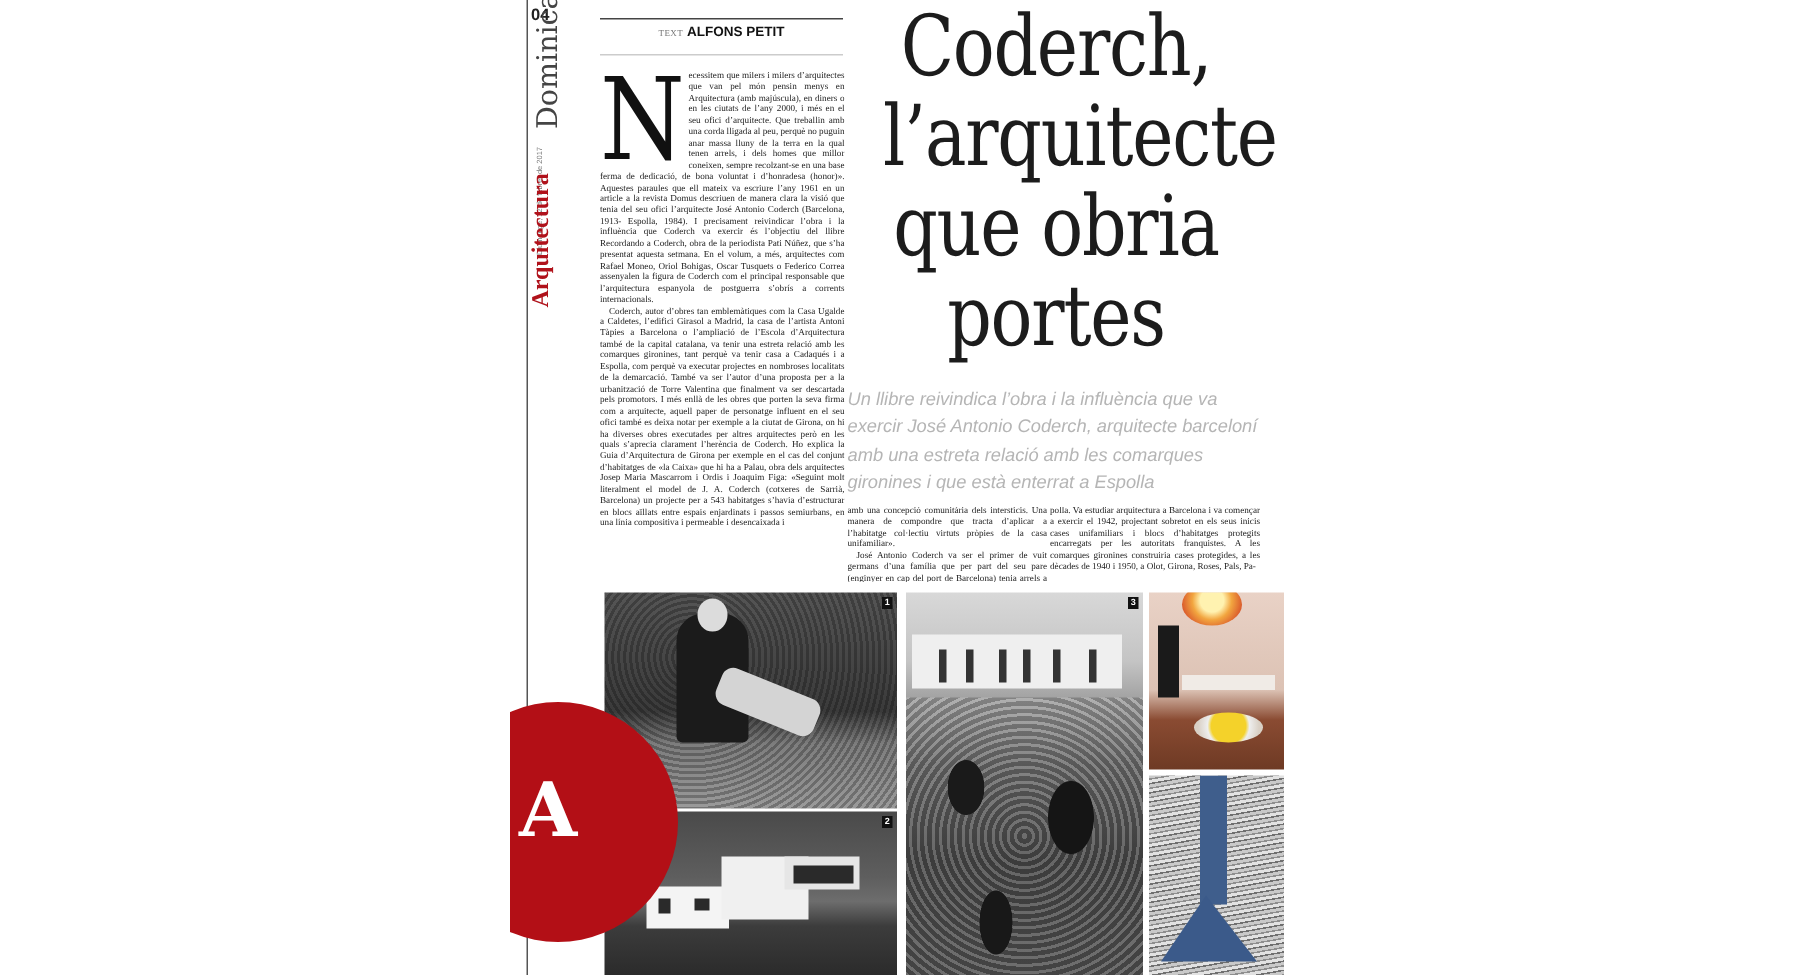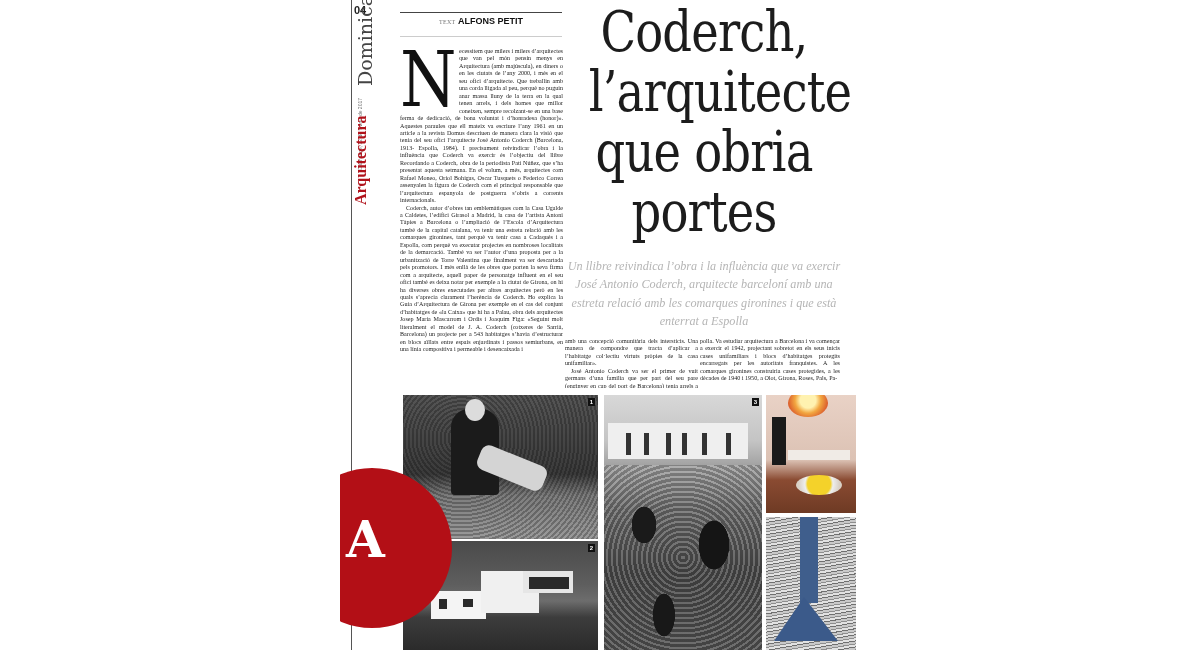--- a/index.html
+++ b/index.html
@@ -21,21 +21,21 @@
   .col { position:absolute; font-family:"Liberation Serif", serif; font-size:6.1px; line-height:7.45px; text-align:justify; color:#222; }
   .col p { margin:0; text-indent:6px; }
   .col p.first { text-indent:0; }
   .col1 { left:60px; top:48px; width:163px; height:370px; overflow:hidden; }
   .dropcap { float:left; font-family:"DejaVu Serif", serif; font-size:76px; line-height:60px; margin:2px 5px 0 0; font-weight:normal; color:#111; transform:scaleX(0.85); transform-origin:left; width:54px; }
   .col2 { left:225px; top:338px; width:133px; height:50px; overflow:hidden; }
   .col3 { left:360px; top:338px; width:140px; height:50px; overflow:hidden; }
 
   .headline { position:absolute; left:225px; top:2px; width:278px; text-align:center; font-family:"DejaVu Serif", serif; font-weight:200; font-size:56px; line-height:60px; color:#1c1c1c; letter-spacing:-1px; transform:scaleX(0.83); transform-origin:center top; }
   .headline span { display:block; white-space:nowrap; -webkit-text-stroke:0; }
-  .subhead { position:absolute; left:225px; top:257px; width:278px; text-align:center; font-family:Liberation Serif, serif; font-style:italic; font-size:12.2px; line-height:18.3px; color:#b5b5b5; }
+  .subhead { position:absolute; left:225px; top:257px; width:278px; font-family:Liberation Sans, sans-serif; font-style:italic; font-size:12.2px; line-height:18.3px; color:#b5b5b5; }
 
   .photo { position:absolute; overflow:hidden; }
   .photo .num { position:absolute; top:3px; right:3px; width:7px; height:8px; background:#111; color:#fff; font-family:"Liberation Sans", sans-serif; font-weight:bold; font-size:6px; line-height:8px; text-align:center; }
   .p1 { left:63px; top:395px; width:195px; height:144px; background:
         radial-gradient(ellipse 30px 40px at 68px 42px, #2a2a2a 0 60%, transparent 62%),
         radial-gradient(circle 10px at 74px 20px, #d9d9d9 0 80%, transparent 82%),
         linear-gradient(180deg, #555 0%, #3a3a3a 55%, #7d7d7d 70%, #9a9a9a 100%); }
   .p1 .trees { position:absolute; inset:0; background:repeating-radial-gradient(circle at 30% 30%, rgba(0,0,0,.25) 0 2px, rgba(255,255,255,.1) 2px 4px); mix-blend-mode:multiply; }
   .p1 .man { position:absolute; left:48px; top:14px; width:48px; height:86px; background:#1b1b1b; border-radius:18px 18px 4px 4px; }
   .p1 .head { position:absolute; left:62px; top:4px; width:20px; height:22px; background:#dcdcdc; border-radius:50%; }

